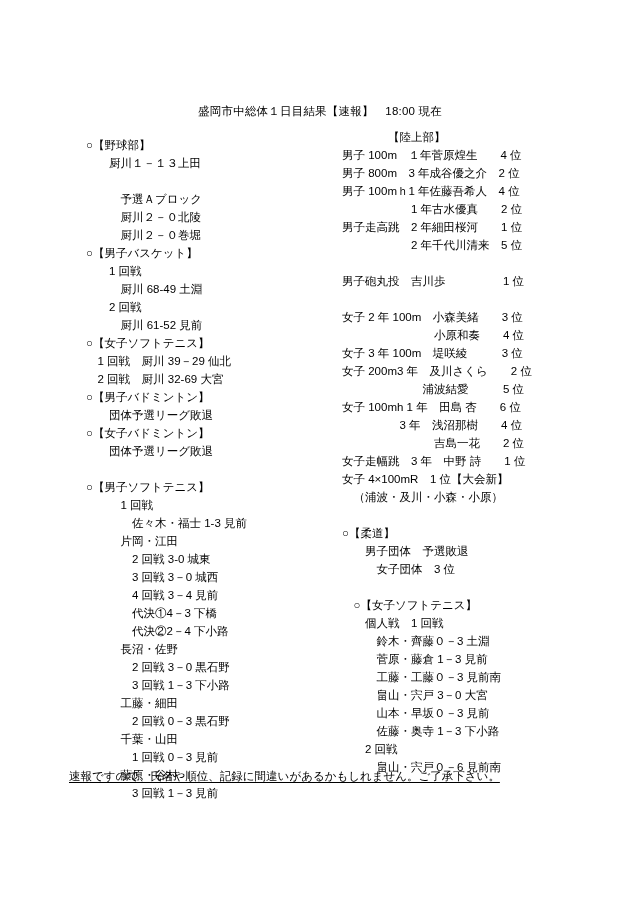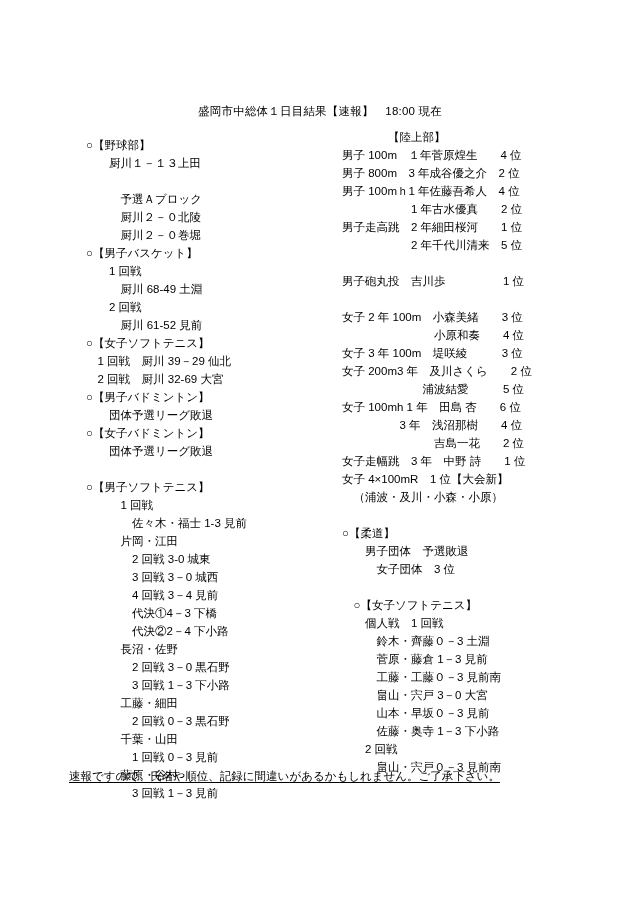--- a/index.html
+++ b/index.html
@@ -140,18 +140,18 @@
     <div class="line blank"></div>
     <div class="line">　○【女子ソフトテニス】</div>
     <div class="line">　　個人戦　1 回戦</div>
     <div class="line">　　　鈴木・齊藤０－3 土淵</div>
     <div class="line">　　　菅原・藤倉 1－3 見前</div>
     <div class="line">　　　工藤・工藤０－3 見前南</div>
     <div class="line">　　　畠山・宍戸 3－0 大宮</div>
     <div class="line">　　　山本・早坂０－3 見前</div>
     <div class="line">　　　佐藤・奥寺 1－3 下小路</div>
     <div class="line">　　2 回戦</div>
-    <div class="line">　　　畠山・宍戸０－3 見前南</div>
+    <div class="line">　　　畠山・宍戸０－6 見前南</div>
   </div>
 
   <div class="footer">速報ですので、氏名や順位、記録に間違いがあるかもしれません。ご了承下さい。</div>
 
 </div>
 
 </body></html>

